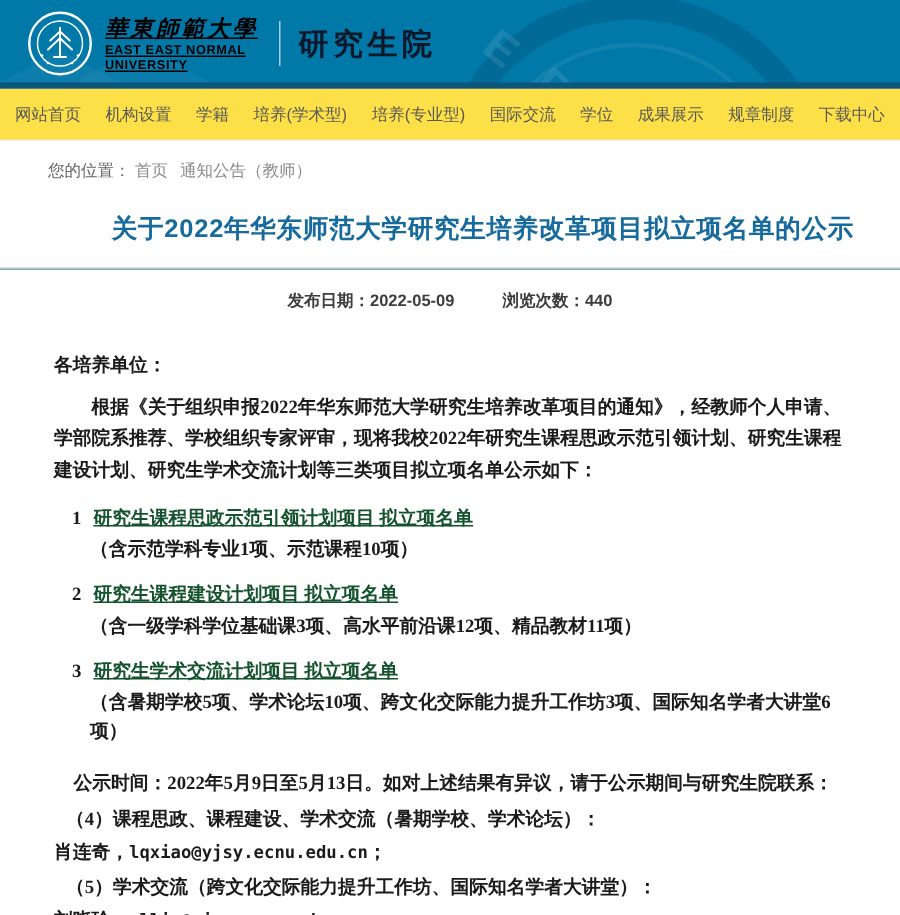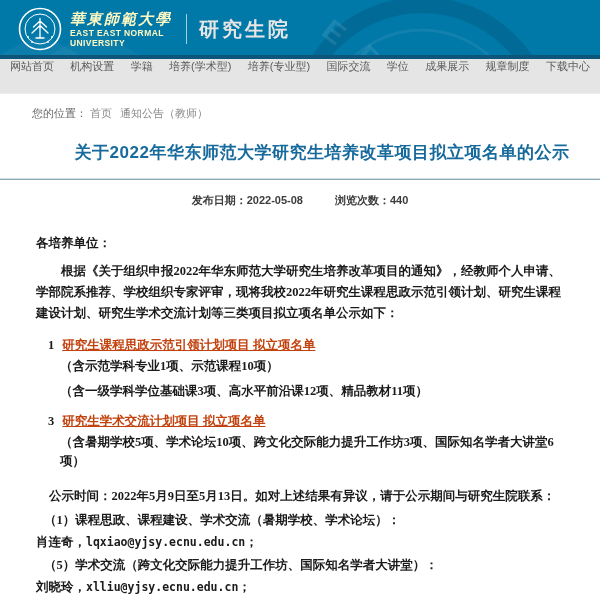--- a/index.html
+++ b/index.html
@@ -6,30 +6,30 @@
   html,body { width:600px; height:610px; background:#ffffff; overflow:hidden;
     font-family:"Liberation Sans", sans-serif; }
 
   
   .banner { position:relative; height:59px; background:#0078a8;
     border-bottom:4px solid #0d567a; overflow:hidden; }
   .banner .watermark { position:absolute; left:262px; top:0; }
   .banner .facets { position:absolute; left:0; bottom:0; }
   .logo-group { position:absolute; left:18px; top:7px; display:flex; align-items:center; }
   .seal { width:44px; height:44px; }
-  .uni-names { margin-left:8px; color:#fef9c3; }
+  .uni-names { margin-left:8px; color:#000000;text-decoration:underline; }
   .uni-names .cn { font-family:"DejaVu Serif","Liberation Serif",serif;
     font-weight:bold; font-style:italic; font-size:15px; letter-spacing:2px; line-height:17px; }
   .uni-names .en { font-size:8.5px; letter-spacing:.4px; line-height:10px; font-weight:bold; }
   .vdiv { width:1px; height:30px; background:rgba(255,255,255,.65); margin:0 12px 0 14px; }
-  .site-name { color:#e5e5e5; font-size:20px; font-weight:bold; letter-spacing:3px; }
+  .site-name { color:#0f172a; font-size:20px; font-weight:bold; letter-spacing:3px; }
 
   
-  .navbar { height:35px; display:flex; justify-content:space-between;
-    padding:0 10px; border-bottom:1px solid #ececec; background:#e5e5e5; }
+  .navbar { height:35px; display:flex; align-items:center; justify-content:space-between;
+    padding:0 10px; border-bottom:1px solid #ececec; background:#fde047; }
   .nav-item { font-size:11px; color:#595959; text-decoration:none; cursor:pointer; white-space:nowrap; }
 
   
   .breadcrumb { padding:12px 0 4px 32px; font-size:11px; color:#8a8a8a; }
   .bc-label { color:#666; }
   .bc-link { color:#8a8a8a; text-decoration:none; margin-right:8px; cursor:pointer; }
 
   
   .page-title { text-align:center; color:#176a9c; font-size:17px; font-weight:bold;
     margin-top:16px; letter-spacing:.5px;margin-left:44px; }
@@ -38,21 +38,21 @@
   .meta-gap { margin-left:32px; }
 
   
   .article-body { padding:24px 34px 0 36px; color:#1b1b1b;
     font-family:"Liberation Serif","DejaVu Serif",serif; font-weight:700;
     font-size:12.5px; line-height:19px; }
   .para.salutation { margin:2px 0 8px 0; }
   .para.indent { text-indent:2em; line-height:21px; margin-bottom:12px; }
   .para.list-head { margin:11px 0 2px 12px; }
   .para.list-head .num { margin-right:8px; }
-  .doc-link { color:#c2410c; text-decoration:underline; cursor:pointer; }
+  .doc-link { color:#14532d; text-decoration:underline; cursor:pointer; }
   .para.list-sub { margin:0 0 6px 24px; }
   .para.notice { margin:16px 0 5px 13px; }
   .para.contact-head { margin:4px 0 3px 8px; }
   .para.contact { margin:1px 0 2px 0; }
   .email { font-family:"DejaVu Sans Mono","Liberation Mono",monospace; font-size:11.5px; }
 </style>
 </head>
 <body>
 
 <header class="banner">
@@ -103,29 +103,30 @@
 
 <div class="breadcrumb">
   <span class="bc-label">您的位置：</span>
   <span class="bc-links"><a class="bc-link">首页</a><a class="bc-link">通知公告（教师）</a></span>
 </div>
 
 <h1 class="page-title">关于2022年华东师范大学研究生培养改革项目拟立项名单的公示</h1>
 <div class="title-divider"></div>
 
 <div class="article-meta">
-  <span>发布日期：</span><span>2022-05-08</span><span class="meta-gap">浏览次数：</span><span>440</span>
+  <span>发布日期：</span><span>2022-05-09</span><span class="meta-gap">浏览次数：</span><span>440</span>
 </div>
 
 <div class="article-body">
     <div class="para salutation">各培养单位：</div>
     <div class="para indent">根据《关于组织申报2022年华东师范大学研究生培养改革项目的通知》，经教师个人申请、学部院系推荐、学校组织专家评审，现将我校2022年研究生课程思政示范引领计划、研究生课程建设计划、研究生学术交流计划等三类项目拟立项名单公示如下：</div>
     <div class="para list-head"><span class="num">1</span><a class="doc-link">研究生课程思政示范引领计划项目 拟立项名单</a></div>
     <div class="para list-sub">（含示范学科专业1项、示范课程10项）</div>
+    <div class="para list-head"><span class="num">2</span><a class="doc-link">研究生课程建设计划项目 拟立项名单</a></div>
     <div class="para list-sub">（含一级学科学位基础课3项、高水平前沿课12项、精品教材11项）</div>
     <div class="para list-head"><span class="num">3</span><a class="doc-link">研究生学术交流计划项目 拟立项名单</a></div>
     <div class="para list-sub">（含暑期学校5项、学术论坛10项、跨文化交际能力提升工作坊3项、国际知名学者大讲堂6项）</div>
     <div class="para notice">公示时间：2022年5月9日至5月13日。如对上述结果有异议，请于公示期间与研究生院联系：</div>
-    <div class="para contact-head">（1）课程思政、课程建设、学术交流（暑期学校、学术论坛）：</div>
+    <div class="para contact-head">（4）课程思政、课程建设、学术交流（暑期学校、学术论坛）：</div>
     <div class="para contact"><span>肖连奇，</span><span class="email">lqxiao@yjsy.ecnu.edu.cn</span><span>；</span></div>
     <div class="para contact-head">（5）学术交流（跨文化交际能力提升工作坊、国际知名学者大讲堂）：</div>
     <div class="para contact"><span>刘晓玲，</span><span class="email">xlliu@yjsy.ecnu.edu.cn</span><span>；</span></div>
   </div>
 
 </body></html>

